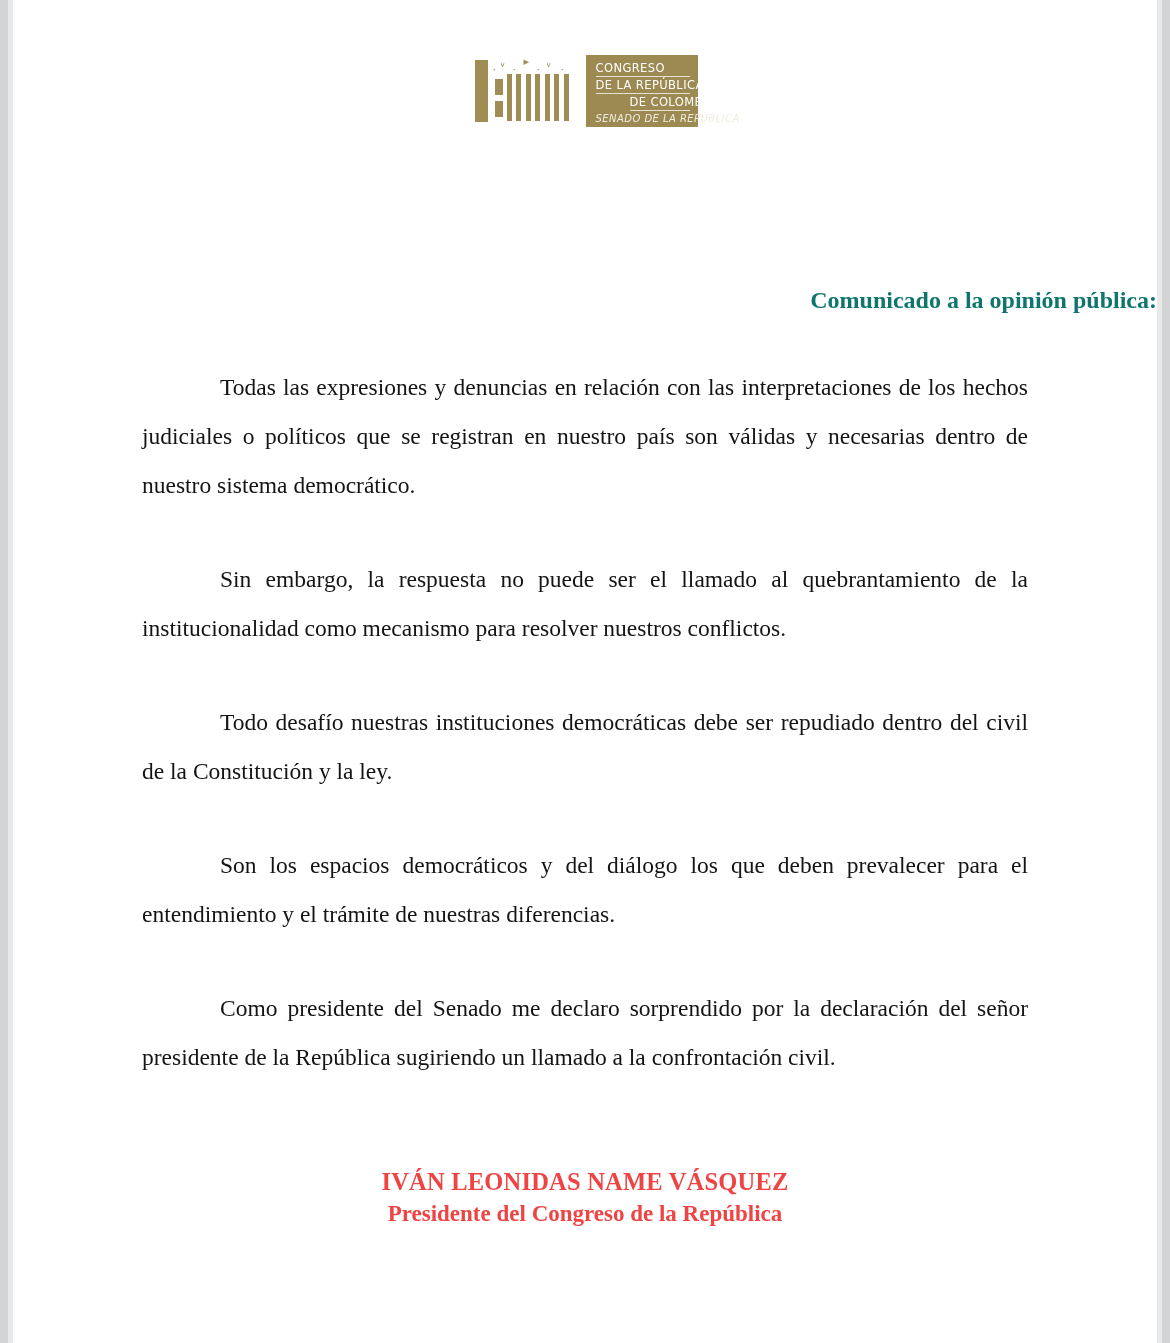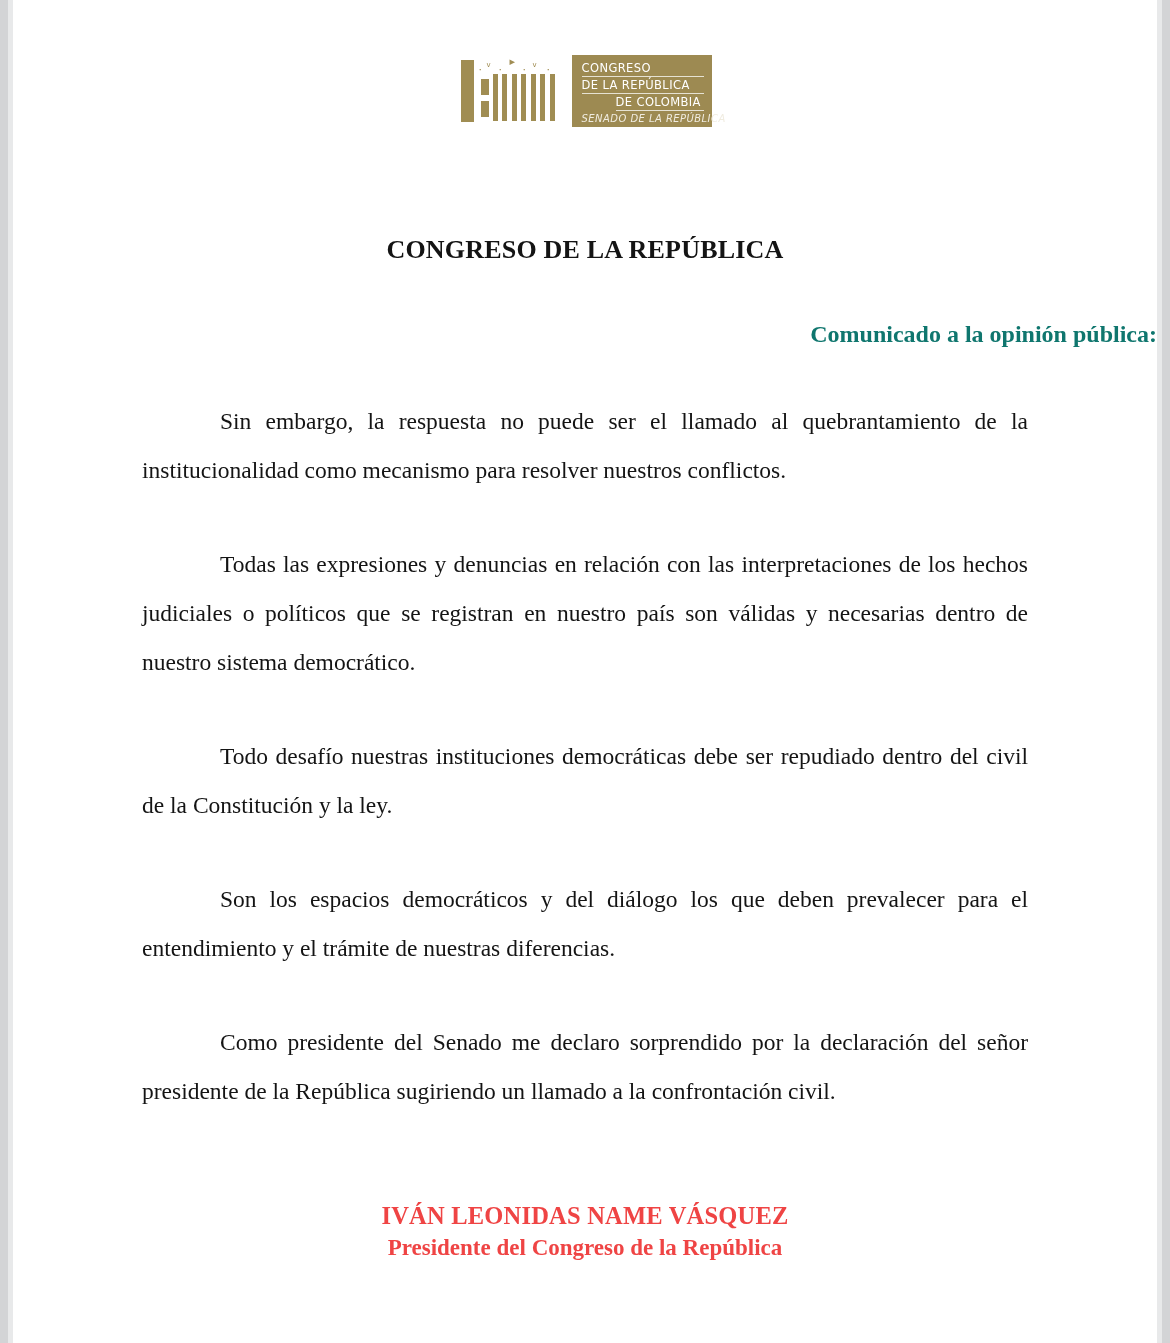--- a/index.html
+++ b/index.html
@@ -100,21 +100,21 @@
     position: absolute;
     font-size: 11px;
     line-height: 11px;
     color: #a08d53;
     font-family: "DejaVu Sans", sans-serif;
   }
 
   
   .plate {
     background: #9d8a52;
-    width: 140px;
+    width: 112px;
     height: 72px;
     box-sizing: border-box;
     padding: 7px 8px 6px 10px;
     display: flex;
     flex-direction: column;
     justify-content: flex-start;
     font-family: "DejaVu Sans", sans-serif;
   }
   .plate .l {
     color: #ffffff;
@@ -242,28 +242,27 @@
           <div class="l">DE LA REPÚBLICA</div>
           <div class="l l3">DE COLOMBIA</div>
           <div class="l sub">SENADO DE LA REPÚBLICA</div>
         </div>
 
       </div>
     </div>
 
     <h1 class="doc-title">
       <br>
-      <span>CONGRESO DE LA REPÚBLICA</span>
     </h1>
 
     <h2 class="subject">Comunicado a la opinión pública:</h2>
 
     <div class="body-copy">
+      <p>Todas las expresiones y denuncias en relación con las interpretaciones de los hechos judiciales o políticos que se registran en nuestro país son válidas y necesarias dentro de nuestro sistema democrático.</p>
       <p>Sin embargo, la respuesta no puede ser el llamado al quebrantamiento de la institucionalidad como mecanismo para resolver nuestros conflictos.</p>
-      <p>Todas las expresiones y denuncias en relación con las interpretaciones de los hechos judiciales o políticos que se registran en nuestro país son válidas y necesarias dentro de nuestro sistema democrático.</p>
       <p>Todo desafío nuestras instituciones democráticas debe ser repudiado dentro del civil de la Constitución y la ley.</p>
       <p>Son los espacios democráticos y del diálogo los que deben prevalecer para el entendimiento y el trámite de nuestras diferencias.</p>
       <p>Como presidente del Senado me declaro sorprendido por la declaración del señor presidente de la República sugiriendo un llamado a la confrontación civil.</p>
     </div>
 
     <div class="signature">
       <div class="name">IVÁN LEONIDAS NAME VÁSQUEZ</div>
       <div class="role">Presidente del Congreso de la República</div>
     </div>
 

